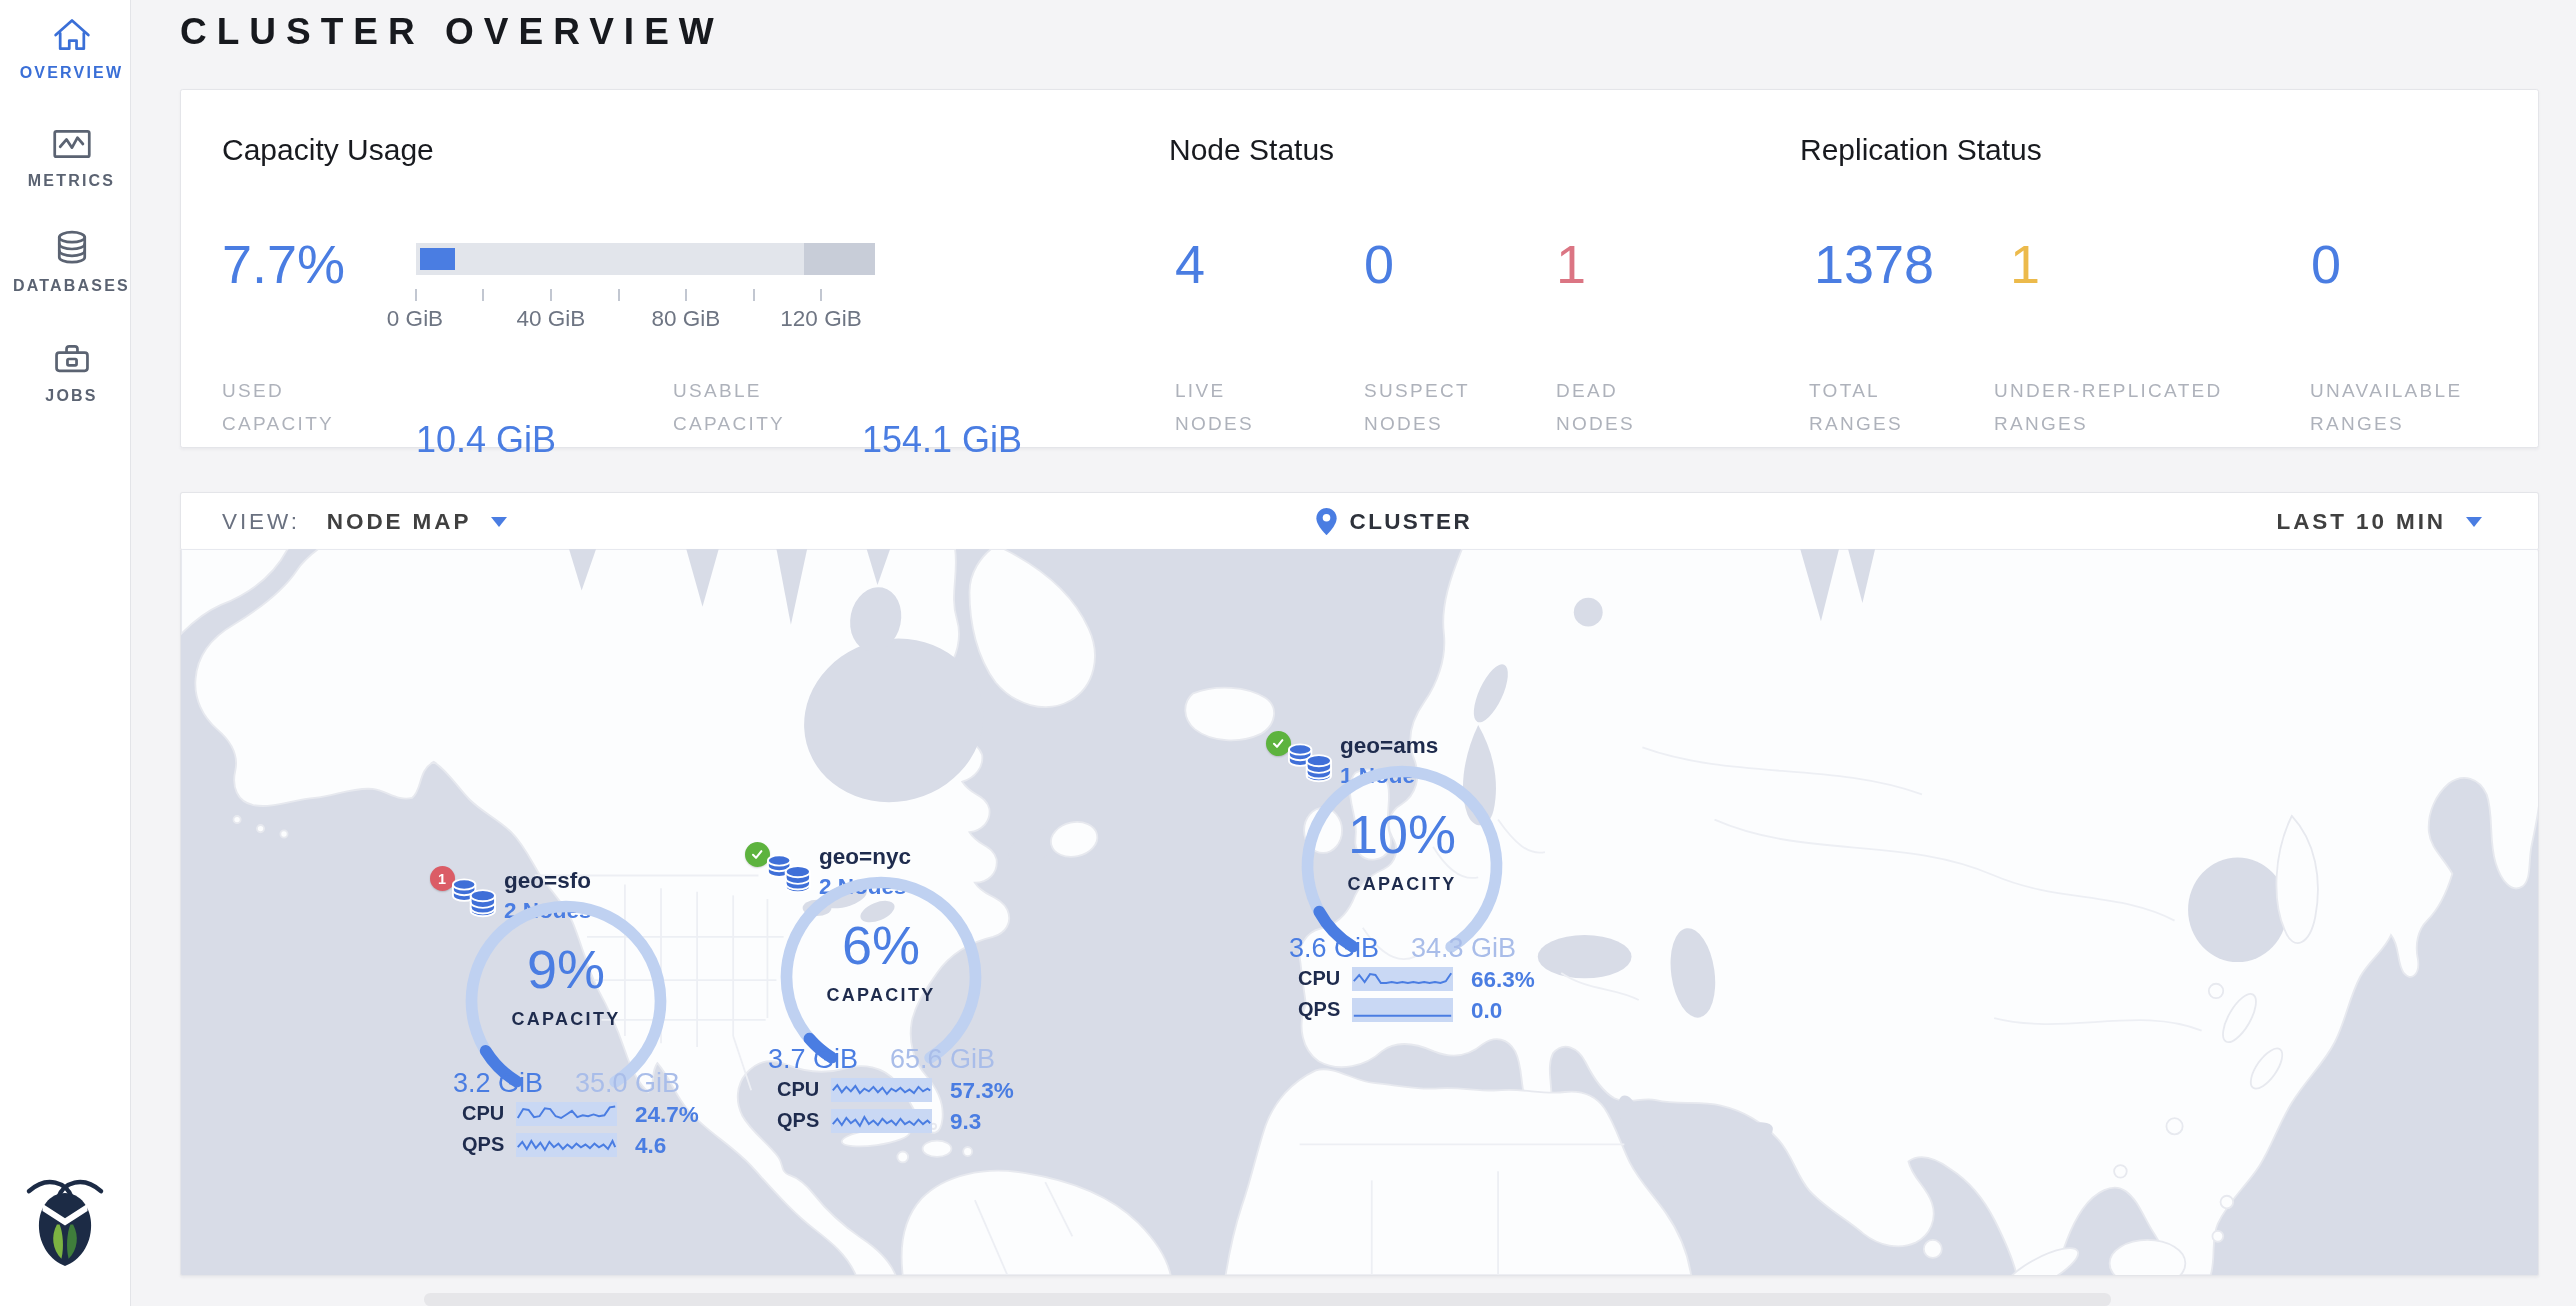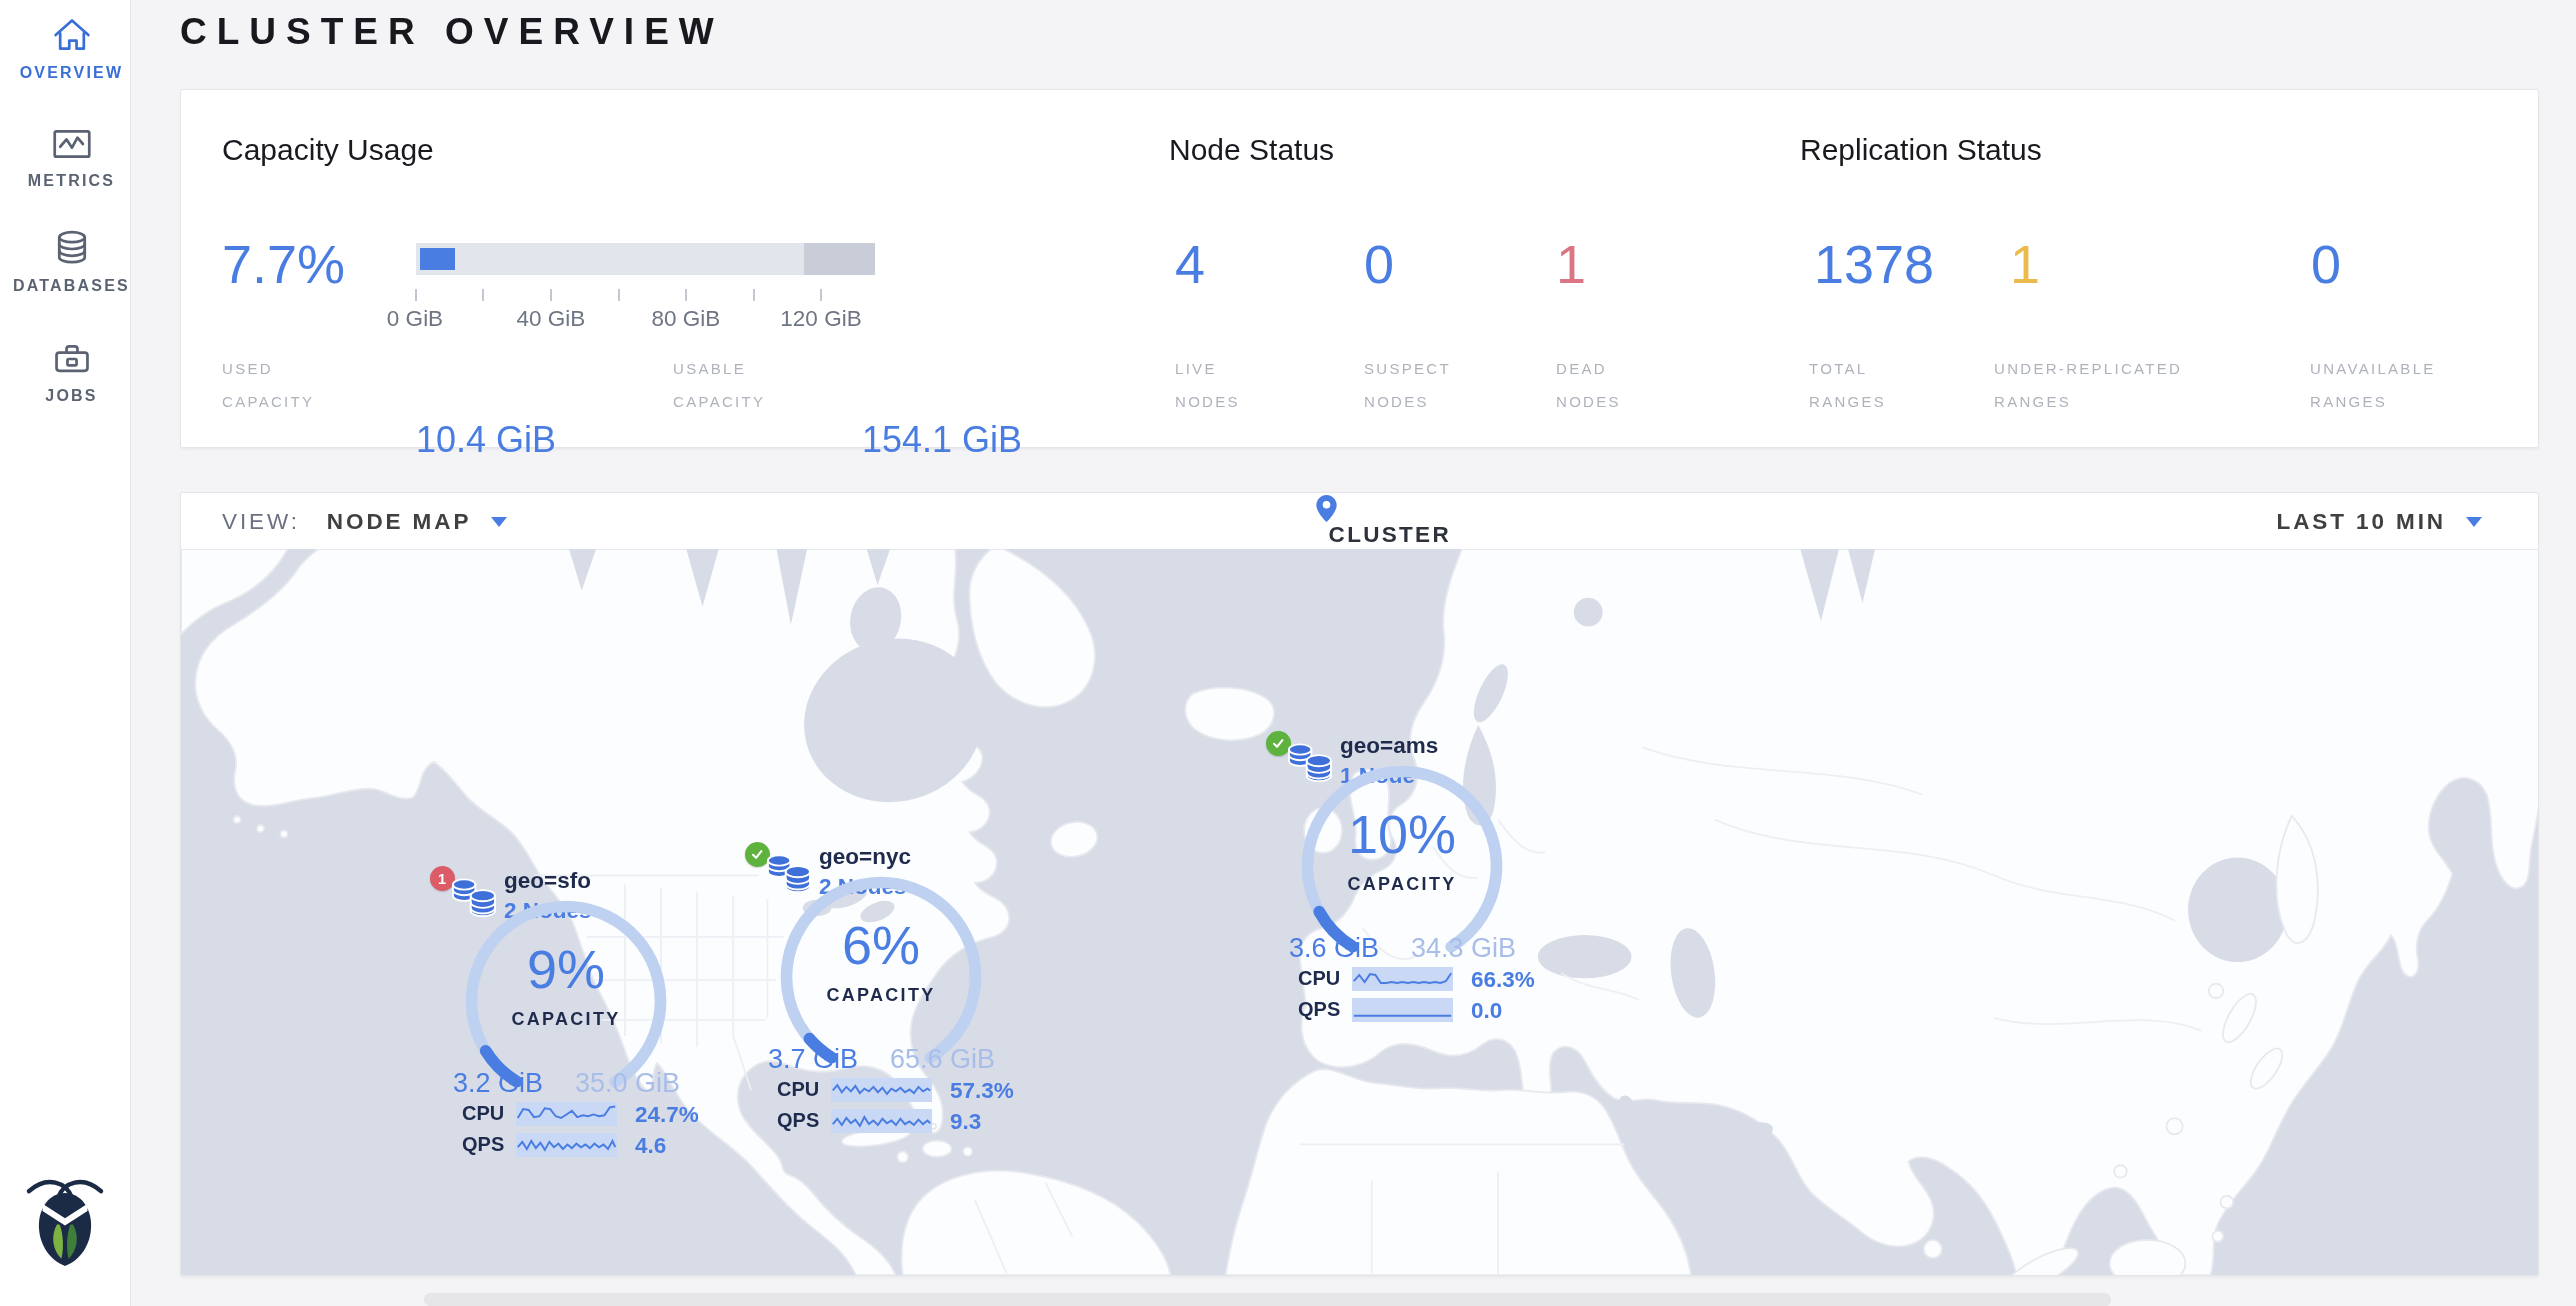--- a/index.html
+++ b/index.html
@@ -24,31 +24,31 @@
   .sec-title { position:absolute; top:43px; font-size:30px; font-weight:500; color:#181a1f; }
   .t-cap { left:41px; } .t-node { left:988px; } .t-repl { left:1619px; }
 
   .big-pct { position:absolute; left:41px; top:143px; font-size:54px; color:#4a7de2; }
   .cap-bar-track { position:absolute; left:235px; top:153px; width:459px; height:32px; background:#e2e5eb; }
   .cap-bar-used  { position:absolute; left:3.6px; top:5.4px; width:35px; height:21.6px; background:#4a7de2; }
   .cap-bar-over  { position:absolute; right:0; top:0; width:71px; height:32px; background:#c8cdd8; }
   .cap-tick { position:absolute; top:199px; width:1.8px; height:11.7px; background:#c2c7d1; }
   .cap-tick-label { position:absolute; top:216px; width:126px; text-align:center; font-size:22.5px; color:#6e7583; }
 
-  .stat-label { position:absolute; top:262px; font-size:15px; letter-spacing:2.3px; color:#aeb2bb; line-height:33px; }
+  .stat-label { position:absolute; top:284px; font-size:19px; letter-spacing:2.3px; color:#aeb2bb; line-height:33px; }
   .stat-value { position:absolute; top:285px; font-size:36px; color:#4a7de2;margin-top:44px; }
   .big-num { position:absolute; top:143px; font-size:54px; color:#4a7de2; }
   .big-num.red { color:#db7583; } .big-num.yellow { color:#ecba4b; }
 
   
   #view-card { left:180px; top:492px; width:2359px; height:58px; display:flex; align-items:center; padding:0 56px 0 41px; border-bottom:none; }
   .vb-label { font-size:22.5px; letter-spacing:2.9px; color:#6a7180; }
   .vb-value { font-size:22.5px; letter-spacing:2.9px; color:#404040; font-weight:bold; margin-left:27px; }
   .caret { width:0; height:0; border-left:8px solid transparent; border-right:8px solid transparent; border-top:10px solid #4a7de2; display:inline-block; margin-left:20px; }
-  .vb-center { position:absolute; left:1135px; display:flex; cursor:pointer;flex-direction:column; }
+  .vb-center { position:absolute; left:1135px; display:flex; align-items:center; cursor:pointer; }
   .vb-crumb { font-size:22.5px; letter-spacing:2.3px; color:#2e323b; font-weight:bold; margin-left:12.6px; }
   .vb-right { margin-left:auto; display:flex; align-items:center; cursor:pointer; }
 
   
   #map-card { left:180px; top:549px; width:2359px; height:727px; background:#d8dce7; overflow:hidden; border-top:none; }
   #world-map { position:absolute; left:0; top:0; }
   .land { fill:#fcfdfe; stroke:#e7e9ef; stroke-width:2; }
   .sea  { fill:#d8dce7; stroke:none; }
   .borders { stroke:#edeff4; stroke-width:2; fill:none; }
 

